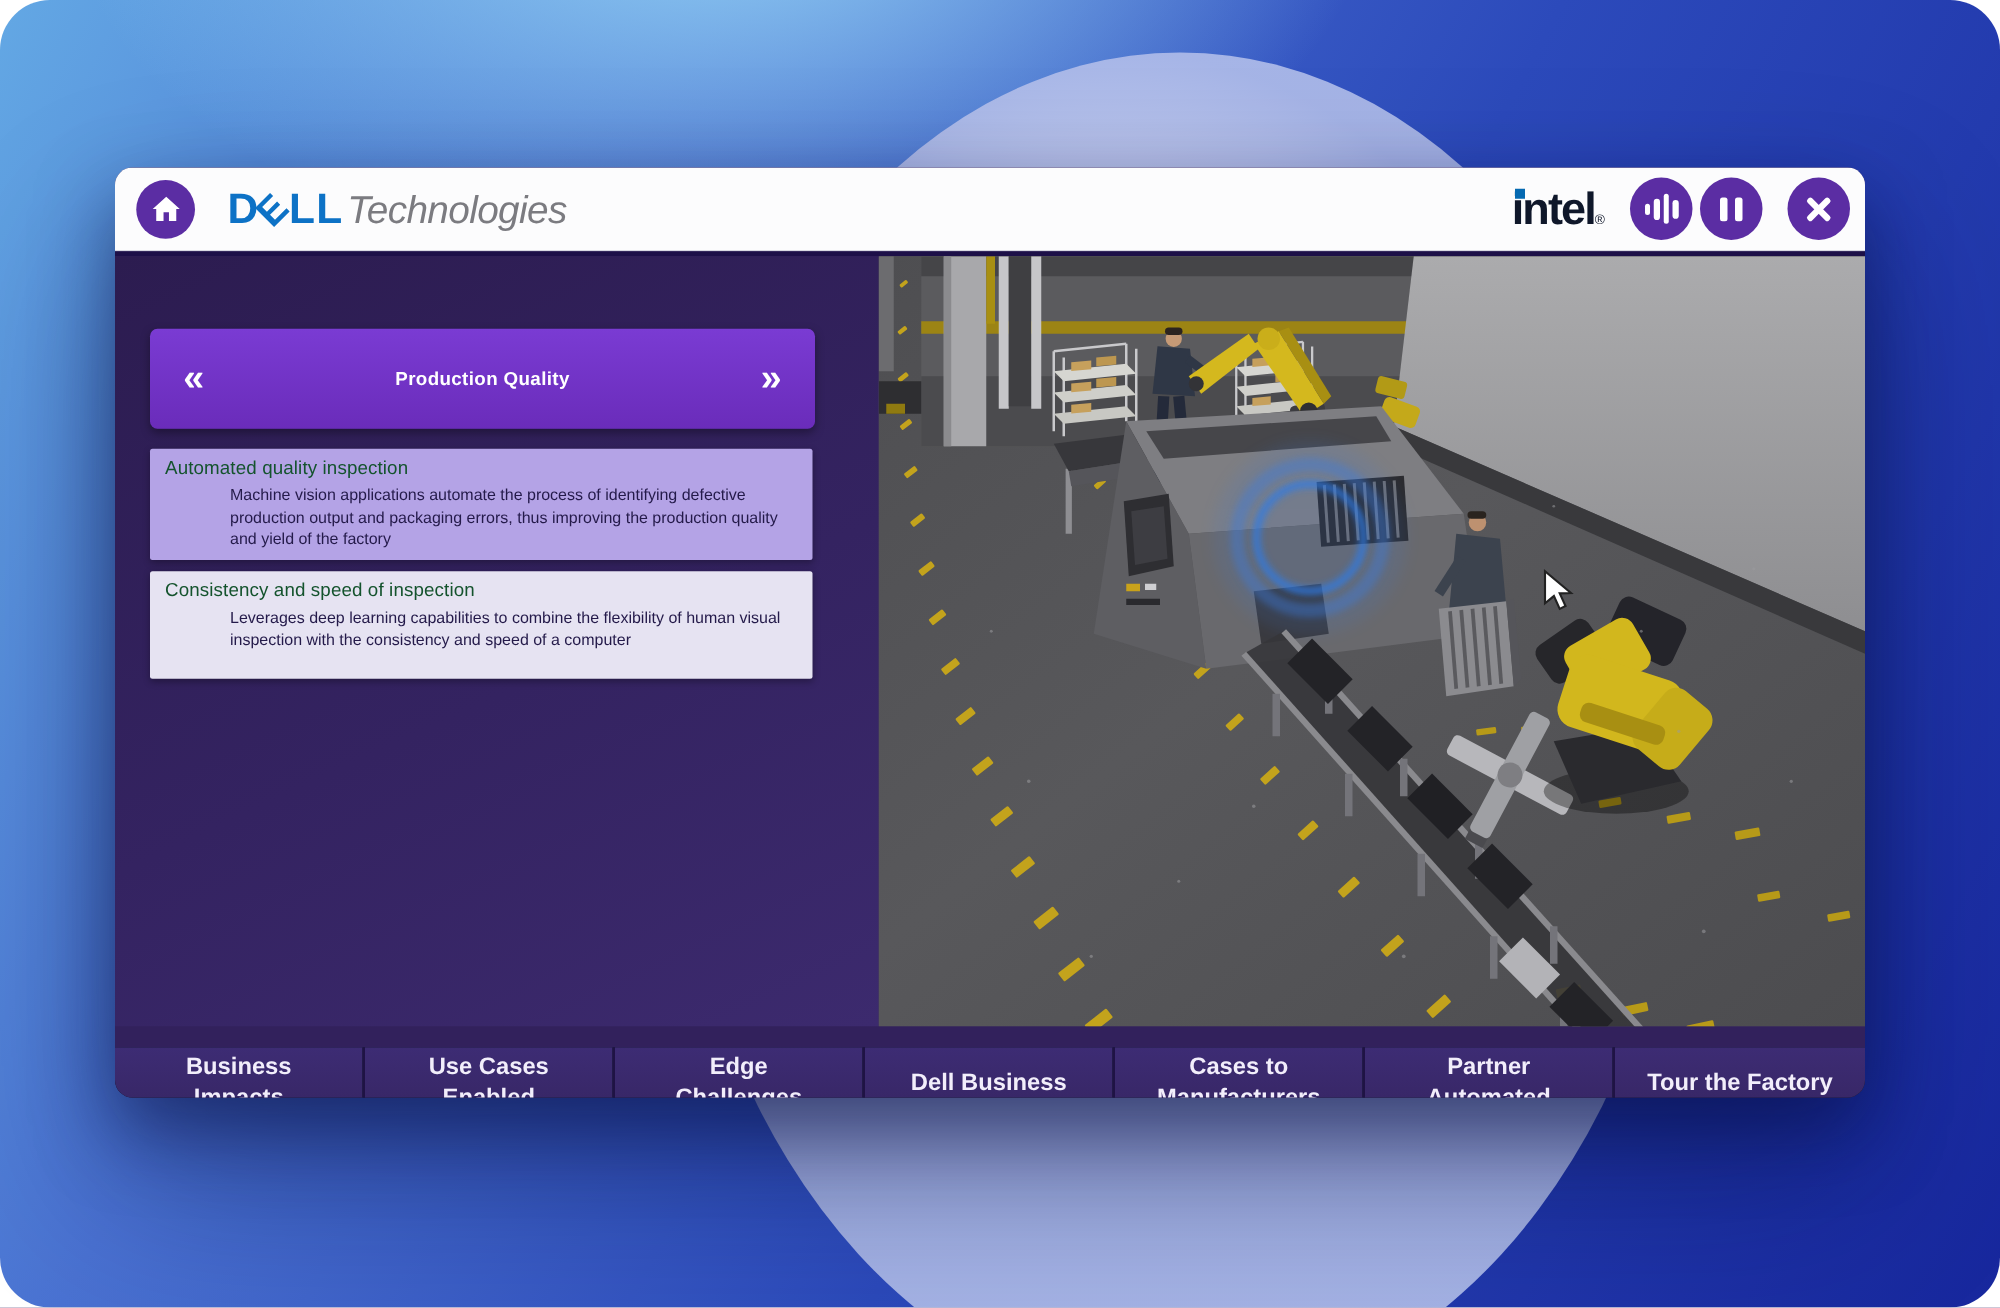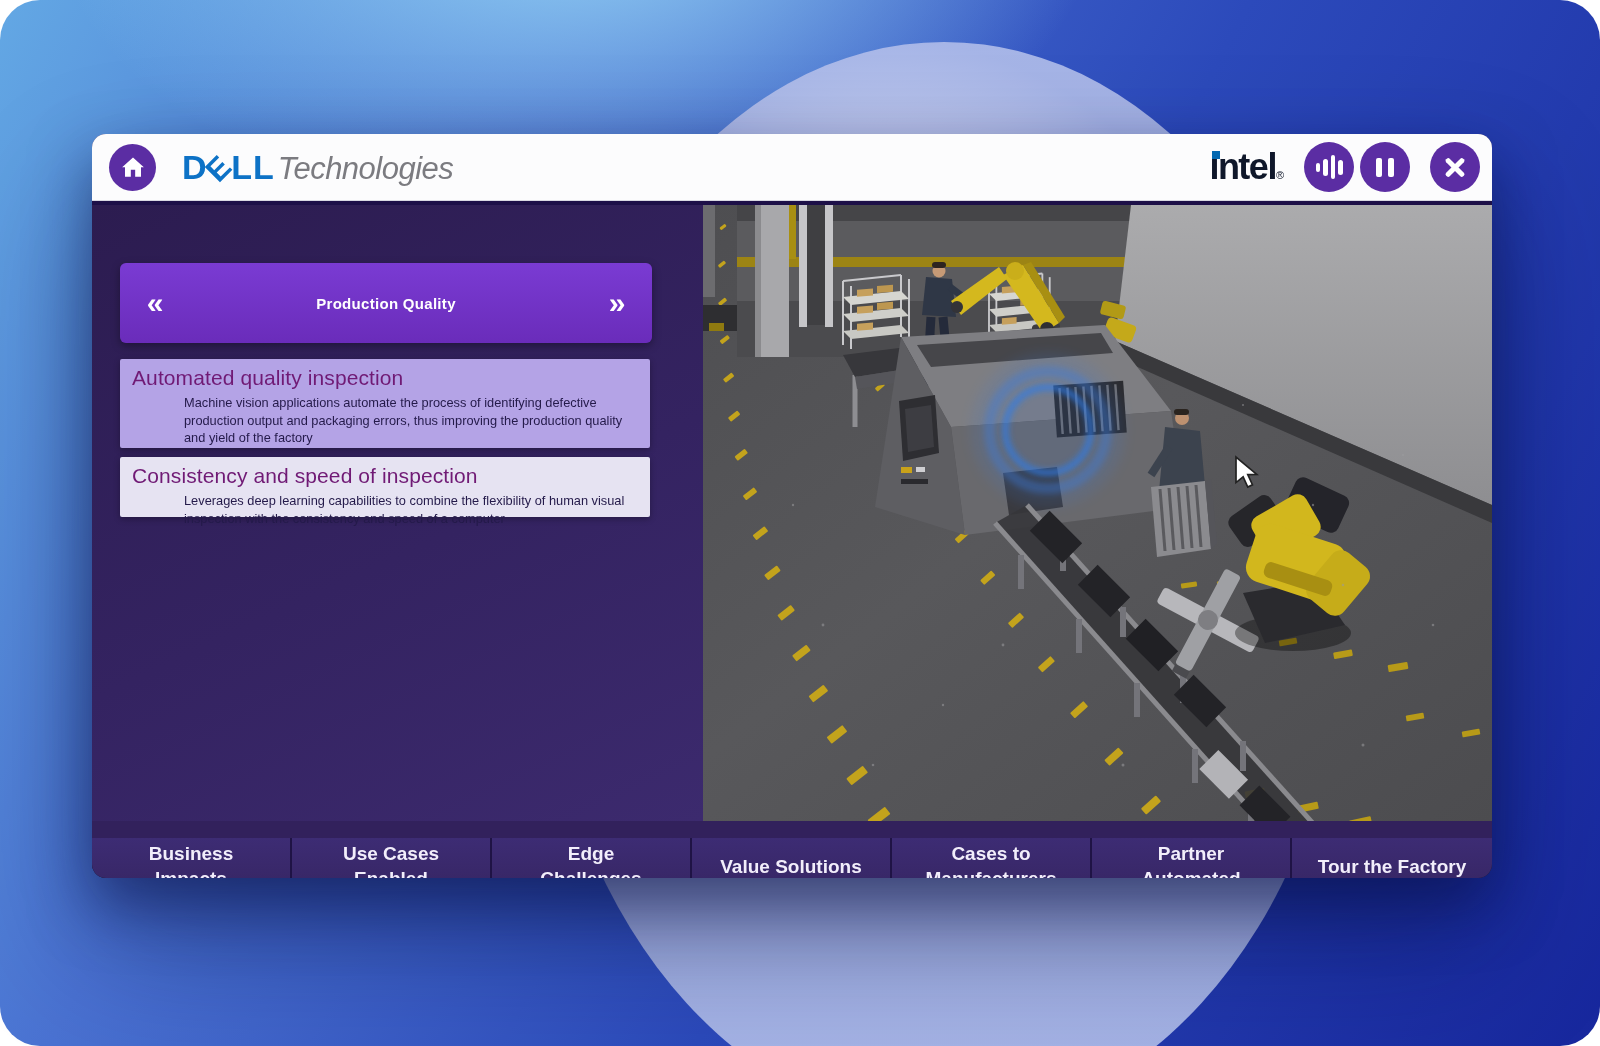--- a/index.html
+++ b/index.html
@@ -46,22 +46,22 @@
          background:linear-gradient(155deg,#2c1c50 0%,#342361 55%,#3c2a6e 100%);}
   .carousel{position:absolute;left:28px;top:58px;width:532px;height:80px;border-radius:6px;
         background:linear-gradient(#7a3bd3,#6a2cba);display:flex;align-items:center;
         box-shadow:0 3px 8px rgba(0,0,0,.35);}
   .carousel .arrow{width:70px;text-align:center;color:#fff;font-size:30px;font-weight:700;
         cursor:pointer;user-select:none;line-height:1;}
   .carousel .title{flex:1;text-align:center;color:#fff;font-size:15px;font-weight:700;letter-spacing:.3px;}
   .card{position:absolute;left:28px;width:530px;border-radius:2px;padding:7px 12px 10px 12px;
         box-sizing:border-box;box-shadow:0 2px 6px rgba(0,0,0,.3);cursor:pointer;}
   .card.c1{top:154px;height:89px;background:#b4a3e6;}
-  .card.c2{top:252px;height:60px;background:#e6e3f2;}
-  .card h3{margin:0;font-size:21px;font-weight:400;color:#701a75;letter-spacing:.1px;}
+  .card.c2{top:252px;height:86px;background:#e6e3f2;}
+  .card h3{margin:0;font-size:15px;font-weight:400;color:#14532d;letter-spacing:.1px;}
   .card p{margin:4px 0 0 52px;font-size:12.8px;line-height:1.38;color:#241a4a;}
   
   .scene{flex:1;position:relative;background:#56565a;cursor:grab;}
   .scene svg{display:block;}
   
   .nav{height:58px;display:grid;grid-template-columns:repeat(7,1fr);
        background:#0f172a;margin-top:17px;}
   .tab{background:linear-gradient(#3d2c74,#362562);display:flex;align-items:center;justify-content:center;
        text-align:center;color:#f2eefb;font-size:19px;font-weight:700;line-height:1.3;
        border-right:2px solid #1f1345;cursor:pointer;padding:0 6px;}
@@ -404,21 +404,21 @@
     <div class="tab">
         <span>Business Impacts</span>
       </div>
     <div class="tab">
         <span>Use Cases Enabled</span>
       </div>
     <div class="tab">
         <span>Edge Challenges</span>
       </div>
     <div class="tab">
-        <span>Value Solutions</span>
+        <span>Dell Business</span>
       </div>
     <div class="tab">
         <span>Cases to Manufacturers</span>
       </div>
     <div class="tab">
         <span>Partner Automated</span>
       </div>
     <div class="tab">
         <span>Tour the Factory</span>
       </div>

